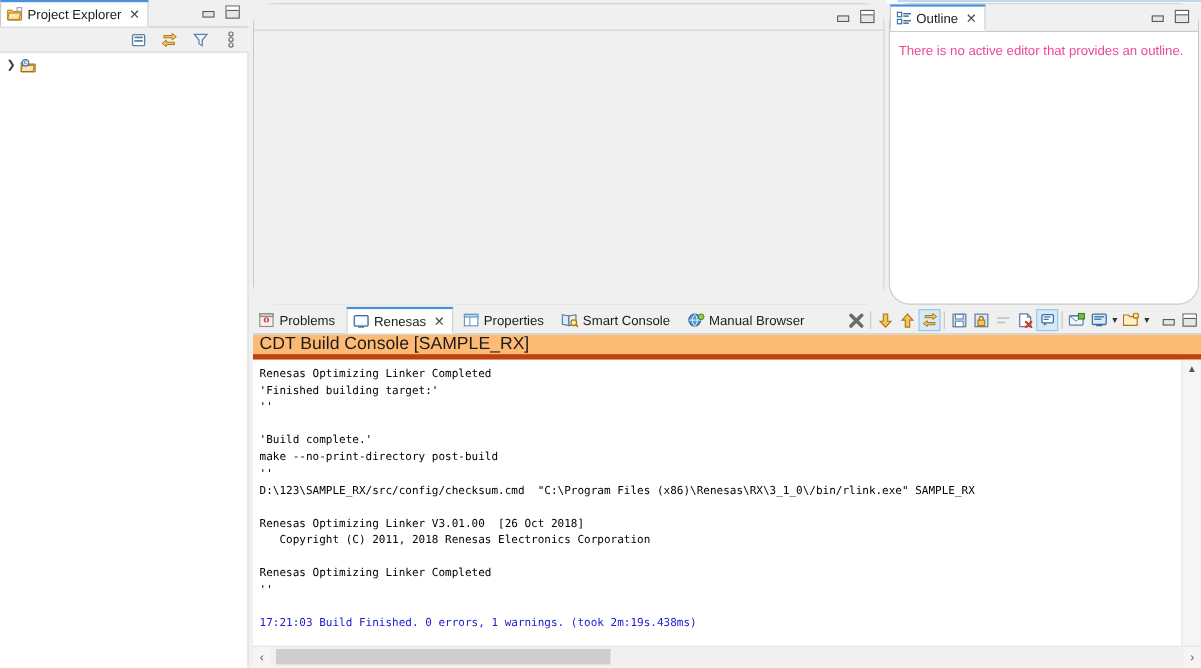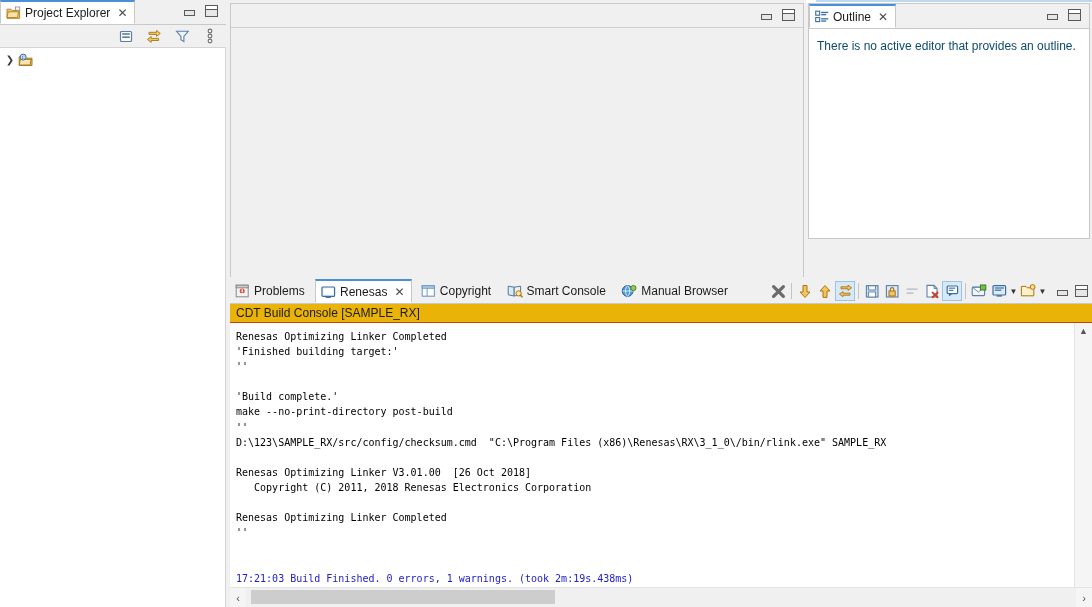--- a/index.html
+++ b/index.html
@@ -19,20 +19,21 @@
   .app {
     position: absolute;
     inset: 0;
     background: #f0f0f0;
   }
 
   
   .panel {
     position: absolute;
     background: #f0f0f0;
+    border-radius: 19px;
   }
   .tabstrip {
     position: relative;
     height: 24px;
     background: #f0f0f0;
     border-bottom: 1px solid #c8c8c8;
   }
   .tab {
     display: inline-flex;
     align-items: center;
@@ -157,29 +158,29 @@
     position: relative;
   }
   #editor-body {
     background: #f0f0f0;
     height: calc(100% - 23px);
   }
 
   
   #outline {
     left: 808px; top: 3px;
-    width: 282px; height: 236px;
+    width: 282px; height: 274px;
     background: #ffffff;
     border: 1px solid #c8c8c8;
     box-sizing: border-box;
   }
   #outline-msg {
     padding: 10px 8px;
     font-size: 12px;
-    color: #0c4a6e;
+    color: #ec4899;
   }
 
   
   #console-panel {
     left: 230px; top: 279px;
     width: 862px; height: 328px;
     background: #ffffff;
   }
   #console-tabstrip {
     height: 24px;
@@ -217,41 +218,41 @@
     width: 9px;
     font-size: 8px;
     color: #333;
     text-align: center;
   }
 
   #console-title {
     height: 18px;
     line-height: 18px;
     padding-left: 6px;
-    font-size: 12px;
+    font-size: 16px;
     color: #1b1b1b;
-    background: #eab308;
-    border-bottom: 1px solid #c2410c;
+    background: #fdba74;
+    border-bottom: 5px solid #c2410c;
   }
   #console-body {
     position: relative;
     height: calc(328px - 24px - 19px - 18px);
     background: #ffffff;
     overflow: hidden;
   }
   #console-text {
     position: absolute;
     left: 6px; top: 6px; right: 18px;
     font-family: "DejaVu Sans Mono", monospace;
     font-size: 10px;
     line-height: 15.1px;
     white-space: pre;
     color: #000000;
   }
-  .cl-blue { color: #2020d0; margin-top: 16px; }
+  .cl-blue { color: #2020d0; }
 
   
   #console-vscroll {
     position: absolute;
     right: 0; top: 0;
     width: 17px; height: 100%;
     background: #f5f5f5;
     border-left: 1px solid #e4e4e4;
   }
   .vsb-arrow {
@@ -440,21 +441,21 @@
       </div>
 
       <div class="tab">
         <span>
           <svg width="15" height="14" viewBox="0 0 15 14">
             <rect x="1.2" y="1.8" width="12.2" height="10.4" fill="#ffffff" stroke="#6f9bc4" stroke-width="1.1"></rect>
             <rect x="1.2" y="1.8" width="12.2" height="2.4" fill="#bcd7ee" stroke="#6f9bc4" stroke-width="1.1"></rect>
             <rect x="5.6" y="4.2" width="1" height="8" fill="#6f9bc4"></rect>
           </svg>
         </span>
-        <span class="tab-label">Copyright</span>
+        <span class="tab-label">Properties</span>
       </div>
 
       <div class="tab">
         <span>
           <svg width="16" height="14" viewBox="0 0 16 14">
             <path d="M1.2 2.2 L7.2 3.2 L7.2 12 L1.2 10.8 Z" fill="#dbe9f8" stroke="#4a78a8" stroke-width="1"></path>
             <path d="M13.6 2.2 L7.2 3.2 L7.2 12 L13.6 10.8 Z" fill="#f6f0d8" stroke="#4a78a8" stroke-width="1"></path>
             <circle cx="11.6" cy="9.4" r="2.6" fill="#ffe9a8" stroke="#a8761a" stroke-width="1"></circle>
             <path d="M13.4 11.2 L15 12.8" stroke="#a8761a" stroke-width="1.6" stroke-linecap="round"></path>
           </svg>

